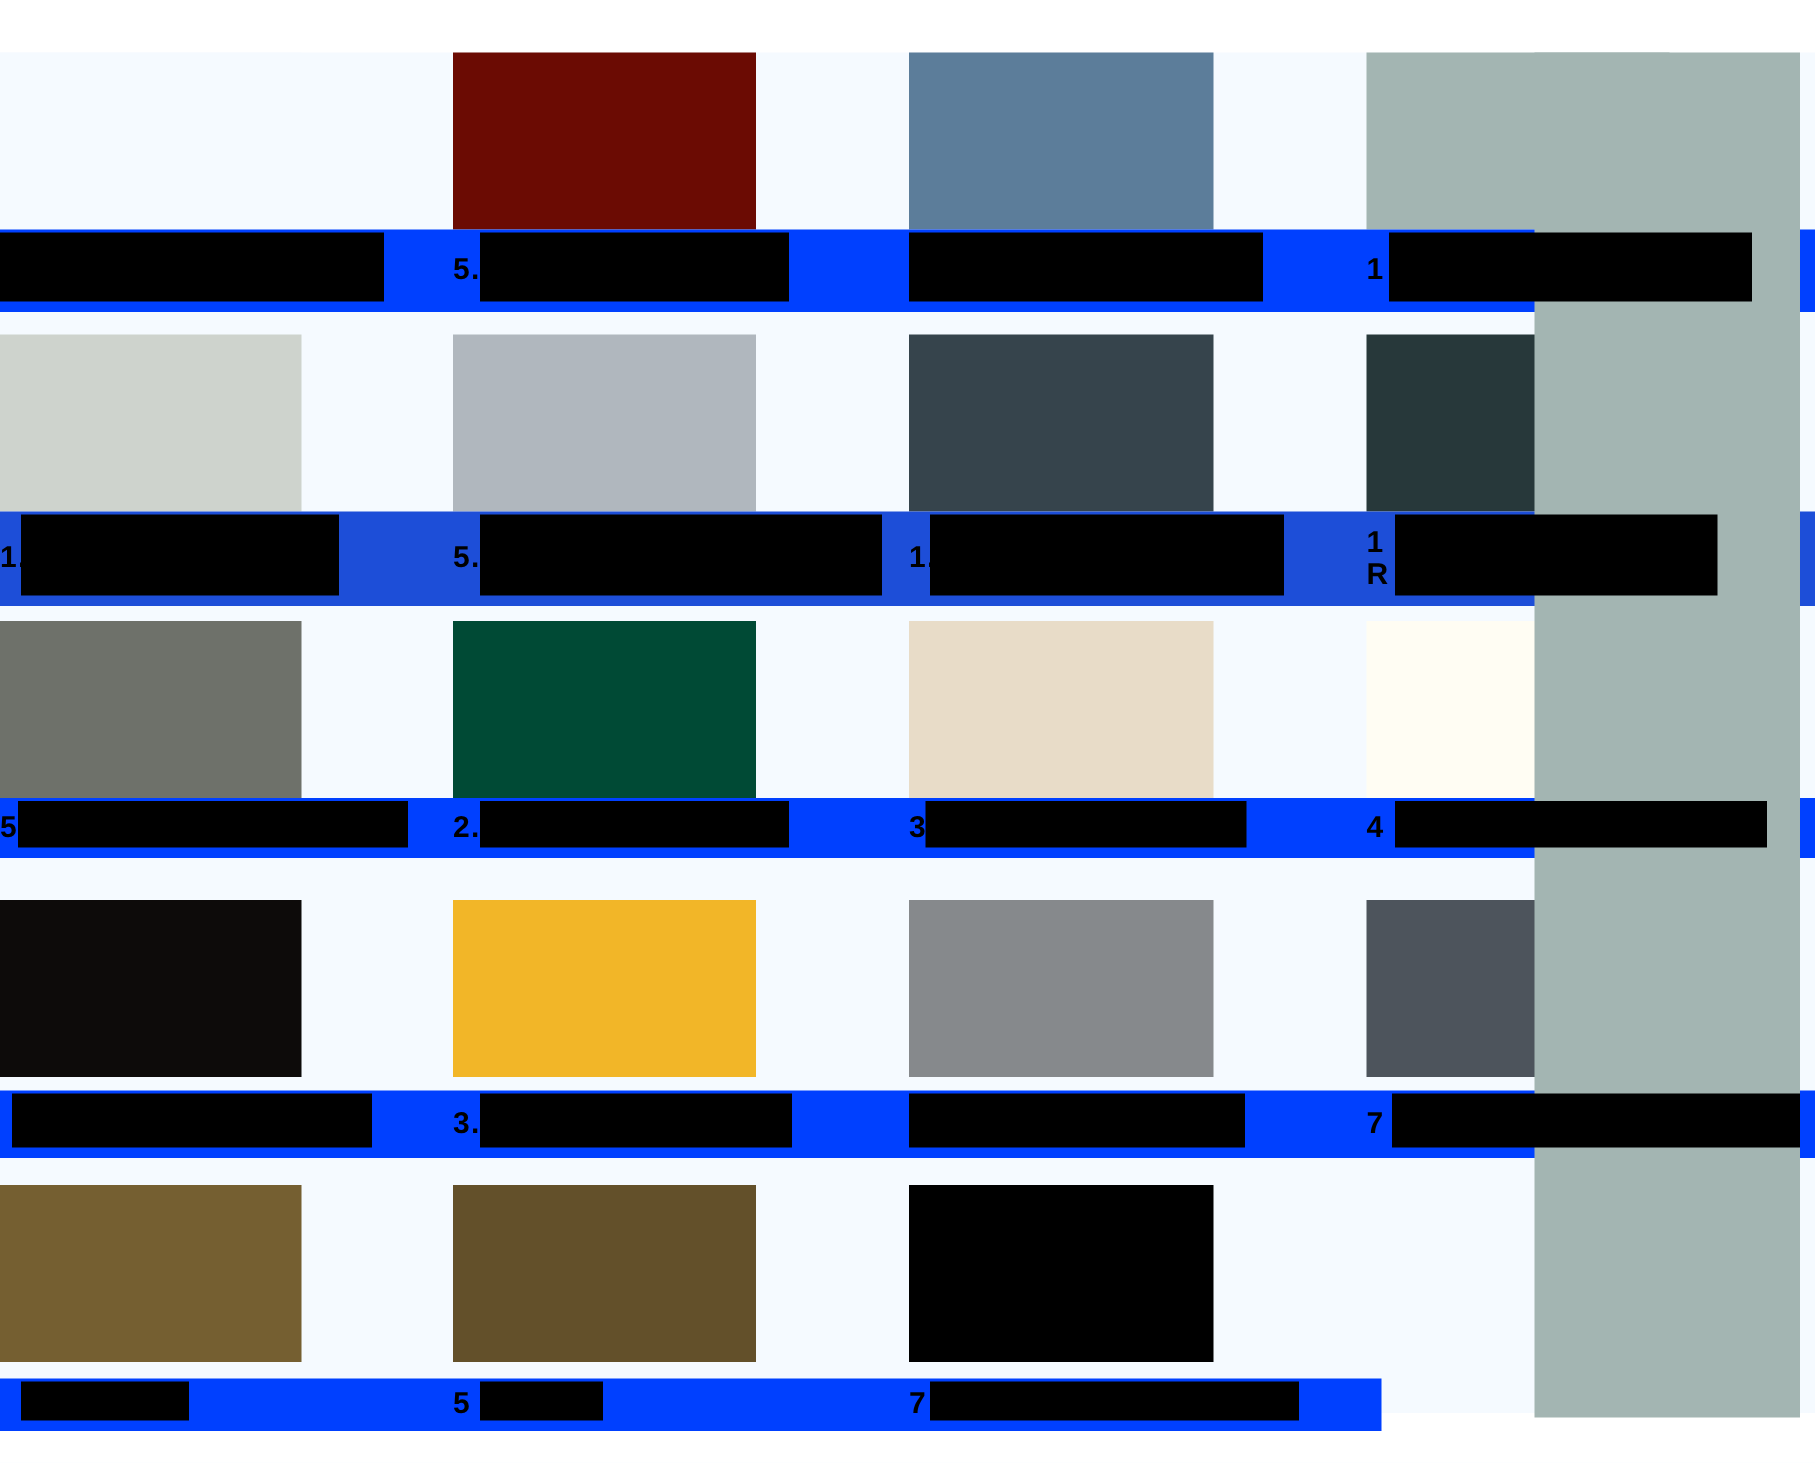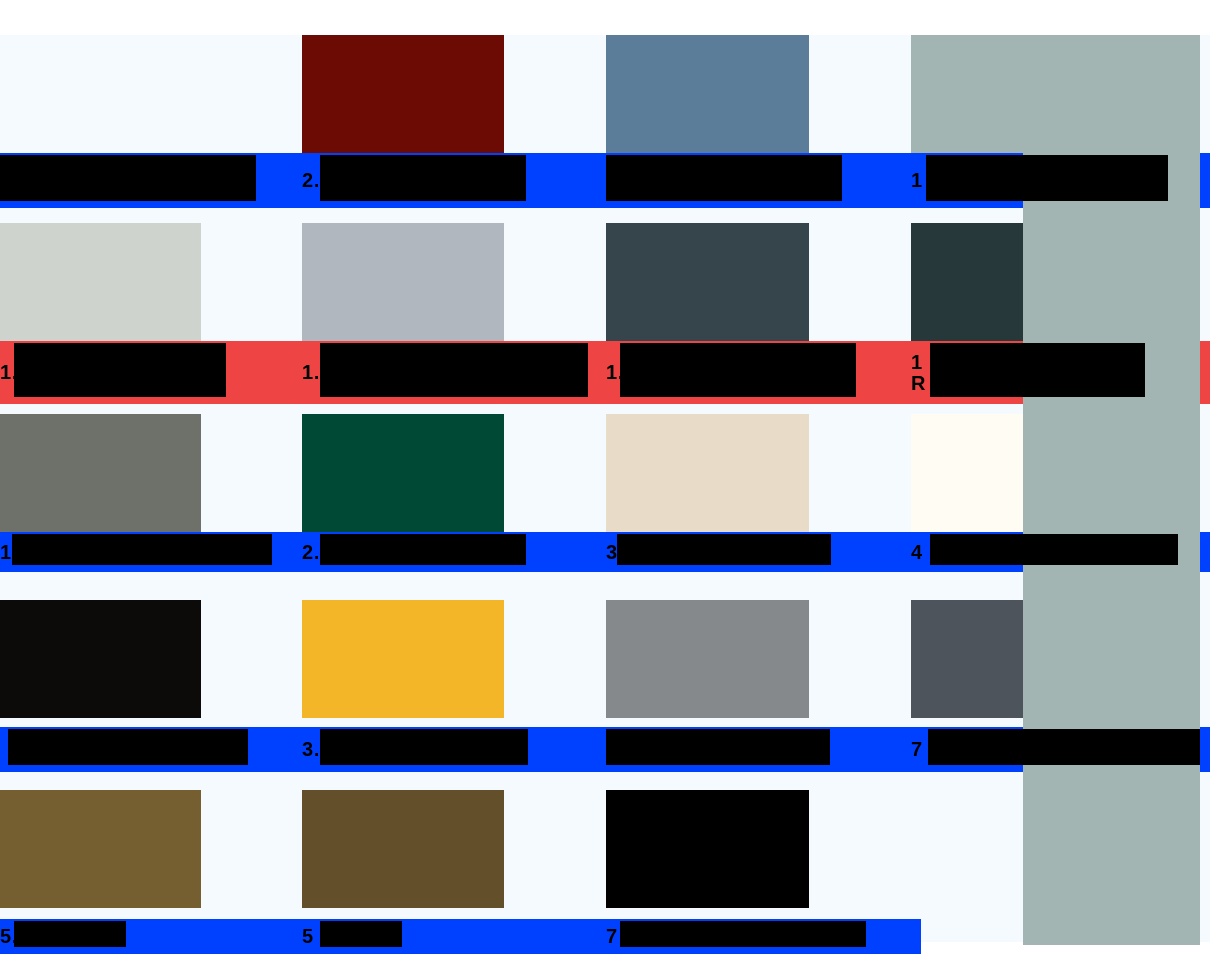--- a/index.html
+++ b/index.html
@@ -90,59 +90,59 @@
   <div class="swatch" style="left: 0px; top: 35px; width: 201px; height: 118px; background: rgb(245, 250, 255);"></div>
   <div class="swatch" style="left: 302px; top: 35px; width: 202px; height: 118px; background: rgb(107, 11, 3);"></div>
   <div class="swatch" style="left: 606px; top: 35px; width: 203px; height: 118px; background: rgb(92, 125, 154);"></div>
   <div class="swatch" style="left: 911px; top: 35px; width: 202px; height: 118px; background: rgb(163, 181, 178);"></div>
 
   <div class="label-band" style="top: 153px; height: 55px; background: rgb(0, 64, 255);">
     <div class="label-cell" style="left:0px;width:302px;">
       <span class="num">16</span>
     </div>
     <div class="label-cell" style="left:302px;width:304px;">
-      <span class="num">2…8</span>
+      <span class="num">5…4</span>
     </div>
     <div class="label-cell" style="left:606px;width:305px;">
       <span class="num">4</span>
     </div>
     <div class="label-cell" style="left:911px;width:299px;">
       <span class="num">1</span>
     </div>
   </div>
 
   <div class="swatch" style="left: 0px; top: 223px; width: 201px; height: 118px; background: rgb(206, 211, 205);"></div>
   <div class="swatch" style="left: 302px; top: 223px; width: 202px; height: 118px; background: rgb(176, 183, 190);"></div>
   <div class="swatch" style="left: 606px; top: 223px; width: 203px; height: 118px; background: rgb(54, 68, 76);"></div>
   <div class="swatch" style="left: 911px; top: 223px; width: 202px; height: 118px; background: rgb(39, 56, 58);"></div>
 
-  <div class="label-band" style="top: 341px; height: 63px; background: #ef4444;">
+  <div class="label-band" style="top: 341px; height: 63px; background: #1d4ed8;">
     <div class="label-cell" style="left:0px;width:302px;">
       <span class="num">1…5</span>
     </div>
     <div class="label-cell" style="left:302px;width:304px;">
-      <span class="num">1…8</span>
+      <span class="num">5…6</span>
     </div>
     <div class="label-cell" style="left:606px;width:305px;">
       <span class="num">1…5</span>
     </div>
     <div class="label-cell two-line" style="left:911px;width:299px;">
       <span class="num">1</span>
       <span class="num">R</span>
     </div>
   </div>
 
   <div class="swatch" style="left: 0px; top: 414px; width: 201px; height: 118px; background: rgb(110, 113, 106);"></div>
   <div class="swatch" style="left: 302px; top: 414px; width: 202px; height: 118px; background: rgb(0, 74, 53);"></div>
   <div class="swatch" style="left: 606px; top: 414px; width: 203px; height: 118px; background: rgb(232, 220, 200);"></div>
   <div class="swatch" style="left: 911px; top: 414px; width: 202px; height: 118px; background: rgb(255, 253, 243);"></div>
 
   <div class="label-band" style="top: 532px; height: 40px; background: rgb(0, 64, 255);">
     <div class="label-cell" style="left:0px;width:302px;">
-      <span class="num">1…9</span>
+      <span class="num">5…7</span>
     </div>
     <div class="label-cell" style="left:302px;width:304px;">
       <span class="num">2…6</span>
     </div>
     <div class="label-cell" style="left:606px;width:305px;">
       <span class="num">3…3</span>
     </div>
     <div class="label-cell" style="left:911px;width:299px;">
       <span class="num">4</span>
     </div>
@@ -167,23 +167,20 @@
       <span class="num">7</span>
     </div>
   </div>
 
   <div class="swatch" style="left: 0px; top: 790px; width: 201px; height: 118px; background: rgb(117, 95, 49);"></div>
   <div class="swatch" style="left: 302px; top: 790px; width: 202px; height: 118px; background: rgb(99, 80, 42);"></div>
   <div class="swatch" style="left: 606px; top: 790px; width: 203px; height: 118px; background: rgb(0, 0, 0);"></div>
   <div class="swatch" style="left: 911px; top: 790px; width: 202px; height: 118px; background: rgb(245, 250, 255);"></div>
 
   <div class="label-band" style="top: 919px; height: 35px; width: 921px; background: rgb(0, 64, 255);">
-    <div class="label-cell" style="left:0px;width:302px;">
-      <span class="num">5…e</span>
-    </div>
     <div class="label-cell" style="left:302px;width:304px;">
       <span class="num">5</span>
     </div>
     <div class="label-cell" style="left:606px;width:305px;">
       <span class="num">7</span>
     </div>
   </div>
 
   <div id="overlay-panel" style="left: 1023px; top: 35px; width: 177px; height: 910px; background: rgb(163, 181, 178);"></div>
 

